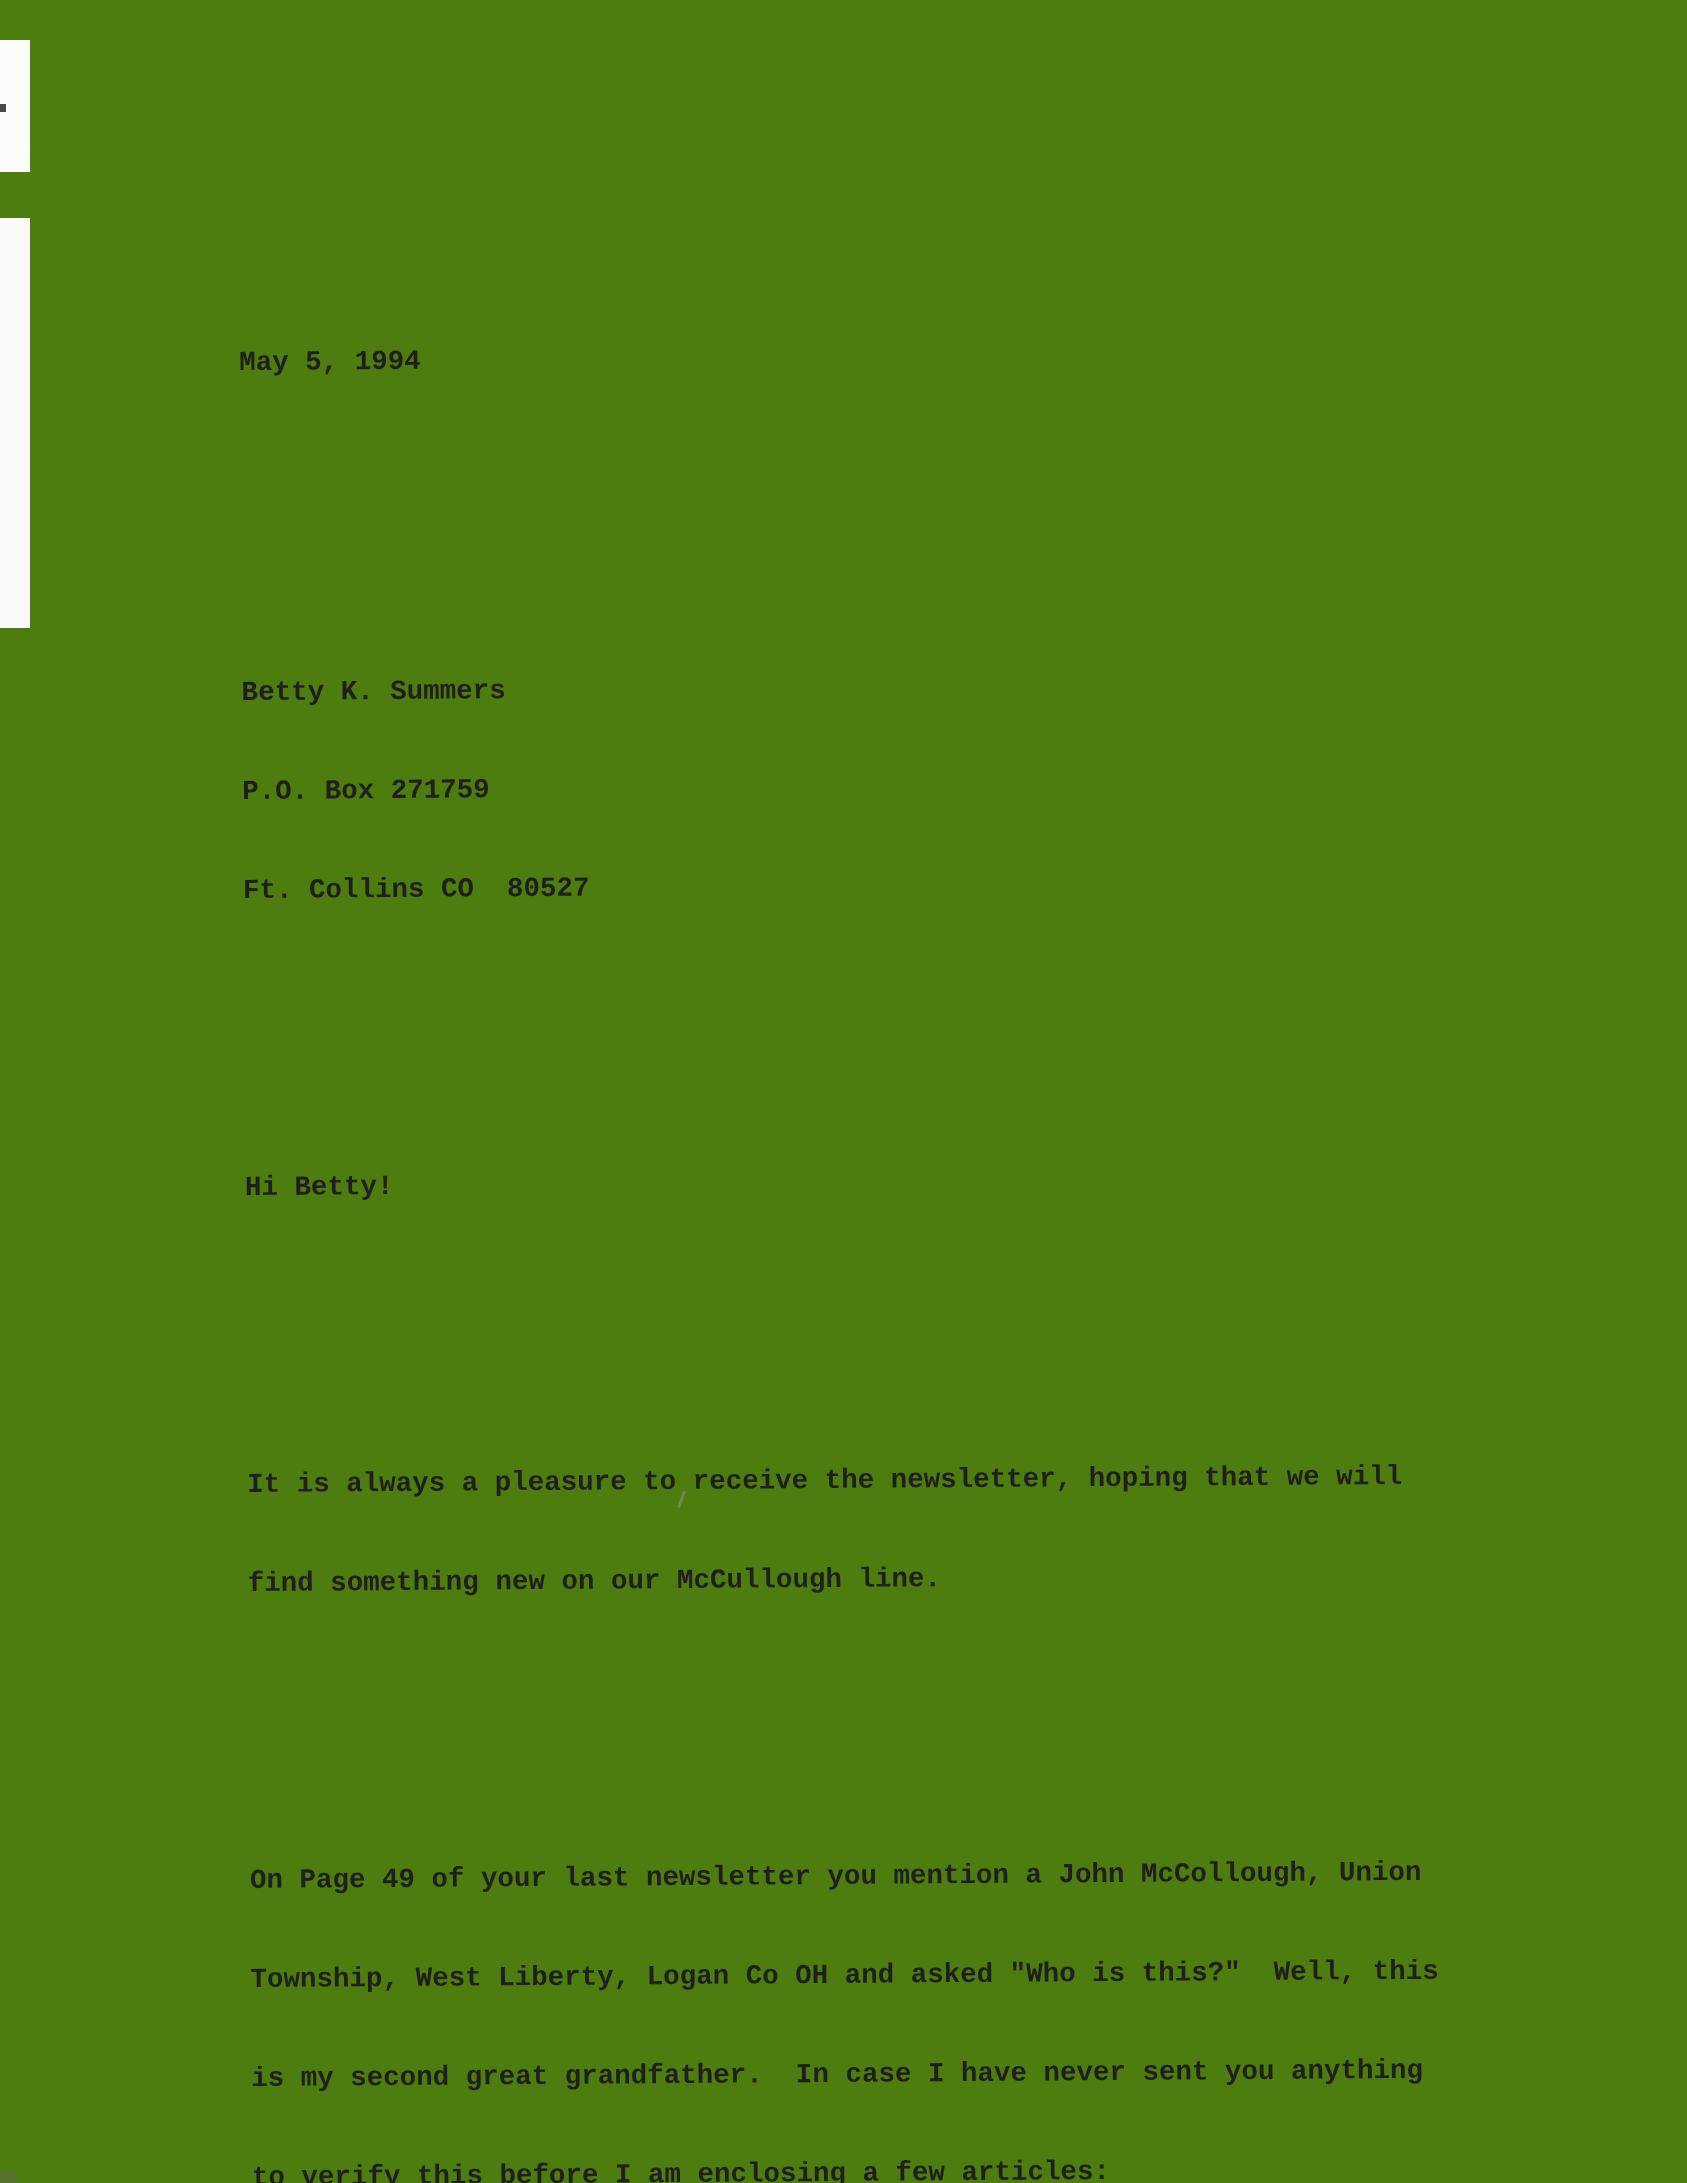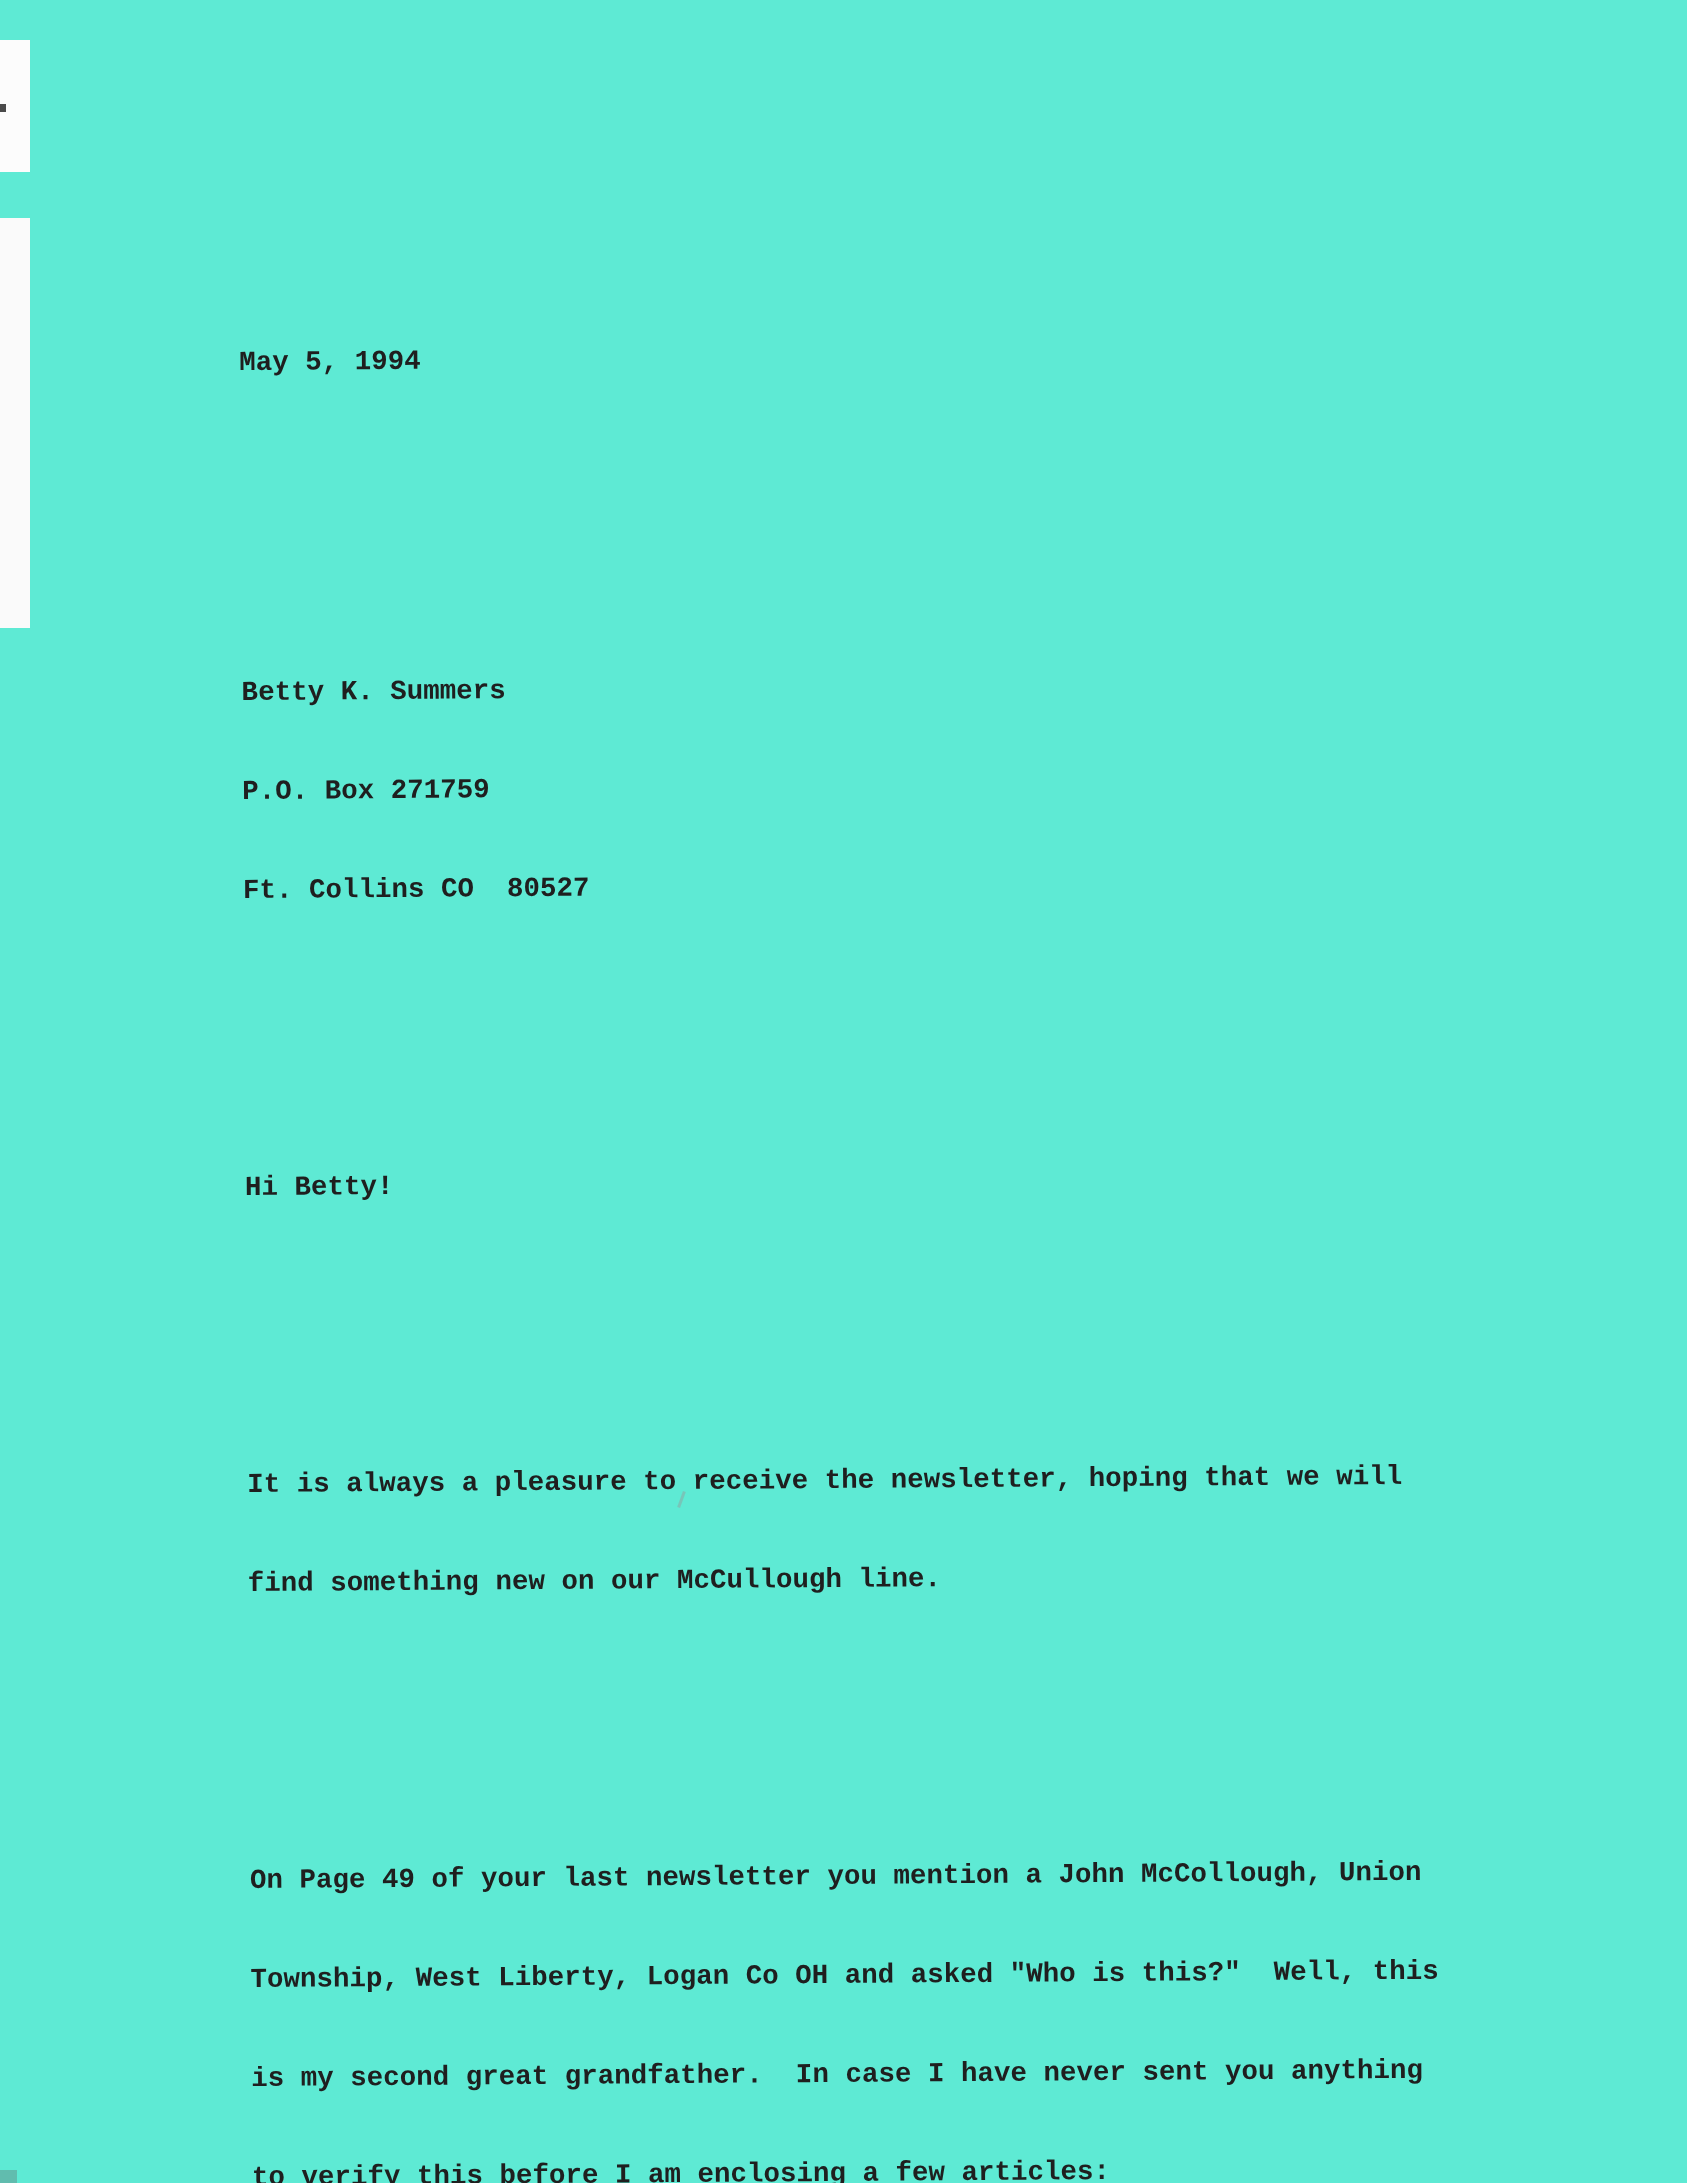--- a/index.html
+++ b/index.html
@@ -1,20 +1,20 @@
 <!DOCTYPE html>
 <html style="font-size:10.6px"><head>
 <meta charset="utf-8">
 <style>
   html, body { margin: 0; padding: 0; background: #e8e8e8; }
   .page {
     position: relative;
     width: 1687px;
     height: 2183px;
-    background: #5eead4;
+    background: #4d7c0f;
     overflow: hidden;
     font-family: "Liberation Mono", "DejaVu Sans Mono", monospace;
   }
   .letter-body {
     position: absolute;
     left: 238px;
     top: 181px;
     width: 1270px;
     transform: rotate(-0.4deg);
     transform-origin: 0 0;

